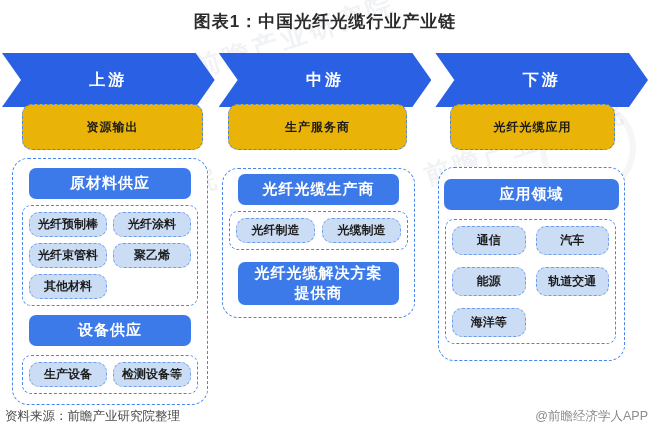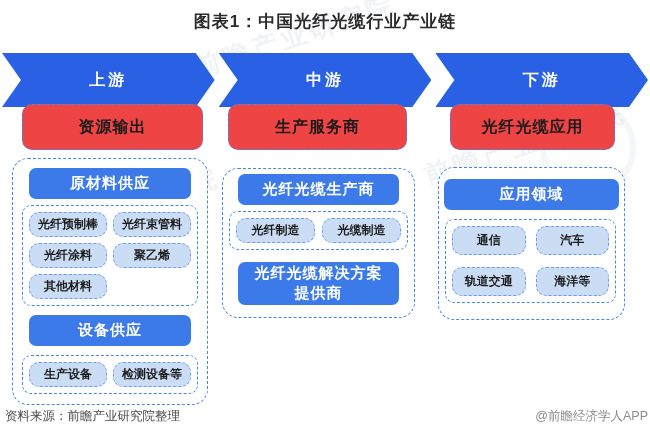--- a/index.html
+++ b/index.html
@@ -32,22 +32,22 @@
 
   
   .col{position:absolute;top:104px;}
   .col0{left:12px;width:196px;}
   .col1{left:222px;width:193px;}
   .col2{left:438px;width:187px;}
 
   .topbox{
     height:44px;border:1.5px dashed #4585f0;border-radius:10px;
     display:flex;align-items:center;justify-content:center;
-    font-size:16px;font-weight:bold;color:#1a1a1a;letter-spacing:1px;
-    background:#ef4444;
+    font-size:12px;font-weight:bold;color:#1a1a1a;letter-spacing:1px;
+    background:#eab308;
   }
   .col0 .topbox{margin:0 5px 0 10px;}
   .col1 .topbox{margin:0 8px 0 6px;}
   .col2 .topbox{margin:0 10px 0 12px;}
 
   .outer{
     border:1.5px dashed #4585f0;border-radius:16px;
     background:#ffffff;padding-bottom:10px;
   }
   .col0 .outer{margin-top:8px;}
@@ -124,22 +124,22 @@
       <span>下游</span>
     </div>
   </div>
 
   <div class="col col0">
     <div class="topbox">资源输出</div>
     <div class="outer">
       <div class="hdr">原材料供应</div>
       <div class="inner">
         <div class="chip">光纤预制棒</div>
+        <div class="chip">光纤涂料</div>
         <div class="chip">光纤束管料</div>
-        <div class="chip">光纤涂料</div>
         <div class="chip">聚乙烯</div>
         <div class="chip">其他材料</div>
       </div>
       <div class="hdr">设备供应</div>
       <div class="inner second">
         <div class="chip">生产设备</div>
         <div class="chip">检测设备等</div>
       </div>
     </div>
   </div>
@@ -156,20 +156,21 @@
     </div>
   </div>
 
   <div class="col col2">
     <div class="topbox">光纤光缆应用</div>
     <div class="outer">
       <div class="hdr">应用领域</div>
       <div class="inner">
         <div class="chip">通信</div>
         <div class="chip">汽车</div>
+        <div class="chip">能源</div>
         <div class="chip">轨道交通</div>
         <div class="chip">海洋等</div>
       </div>
     </div>
   </div>
 
   <div class="footer">
     <span class="src">资料来源：前瞻产业研究院整理</span>
     <span class="credit">@前瞻经济学人APP</span>
   </div>

